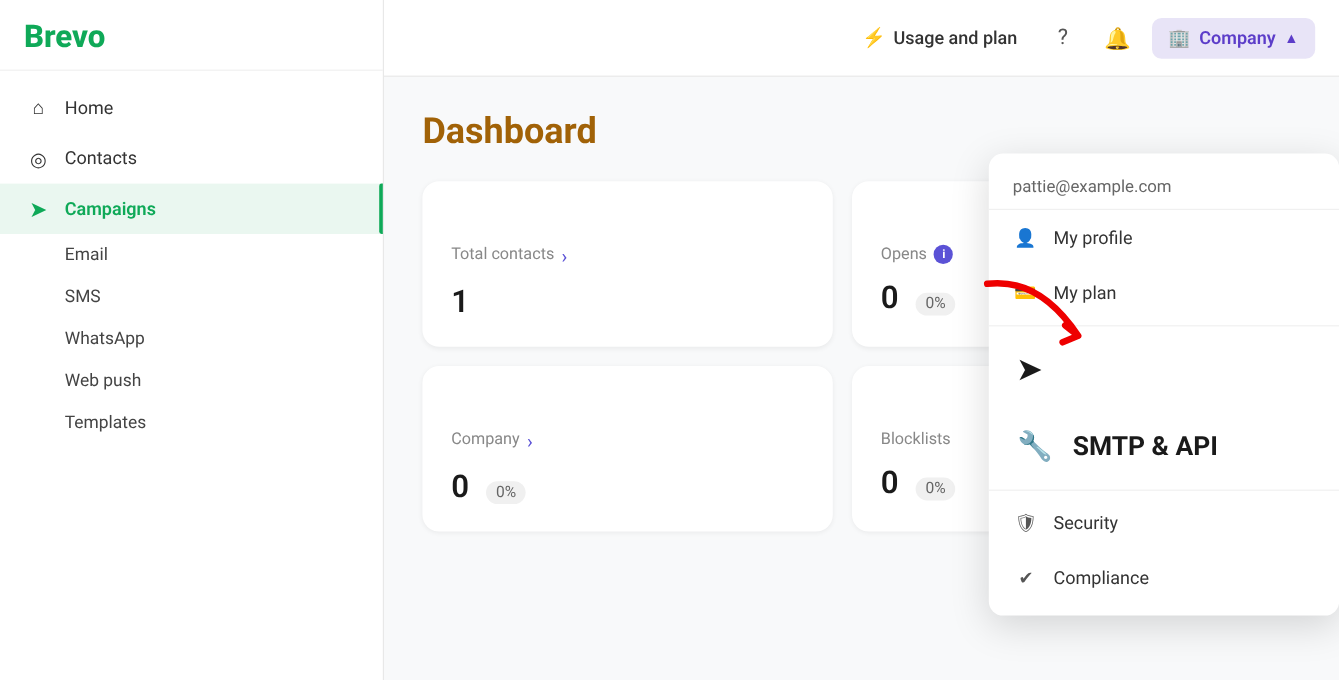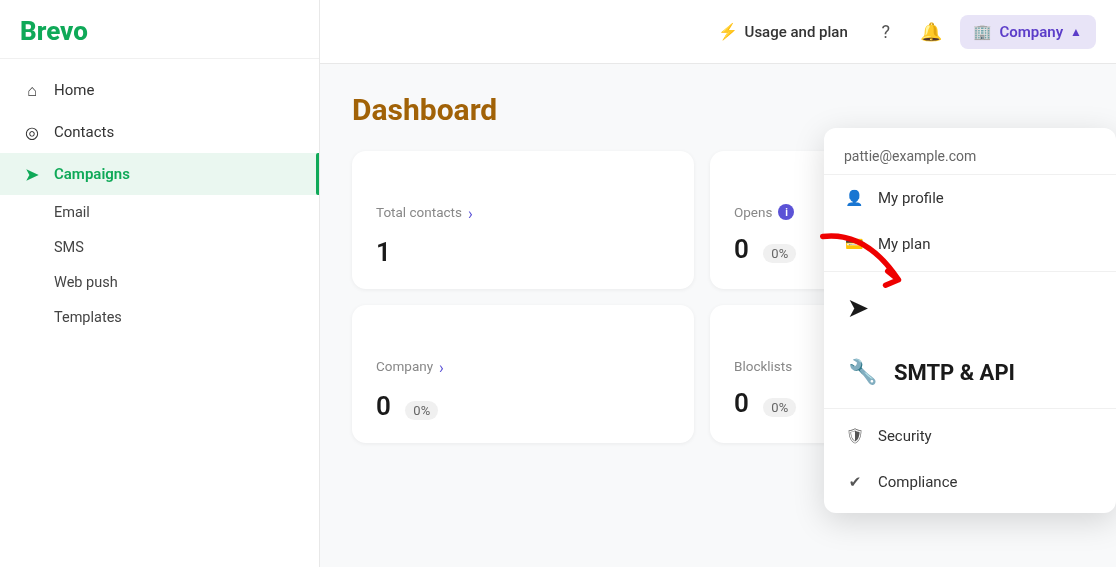--- a/index.html
+++ b/index.html
@@ -297,20 +297,23 @@
       <span class="nav-icon">➤</span>
       <span>Campaigns</span>
     </div>
     <div class="nav-sub-item">
       <span>Email</span>
     </div>
     <div class="nav-sub-item">
       <span>SMS</span>
     </div>
     <div class="nav-sub-item">
+      <span>WhatsApp</span>
+    </div>
+    <div class="nav-sub-item">
       <span>Web push</span>
     </div>
     <div class="nav-sub-item">
       <span>Templates</span>
     </div>
   </div>
 </div>
 
 <div class="main-area">
 

